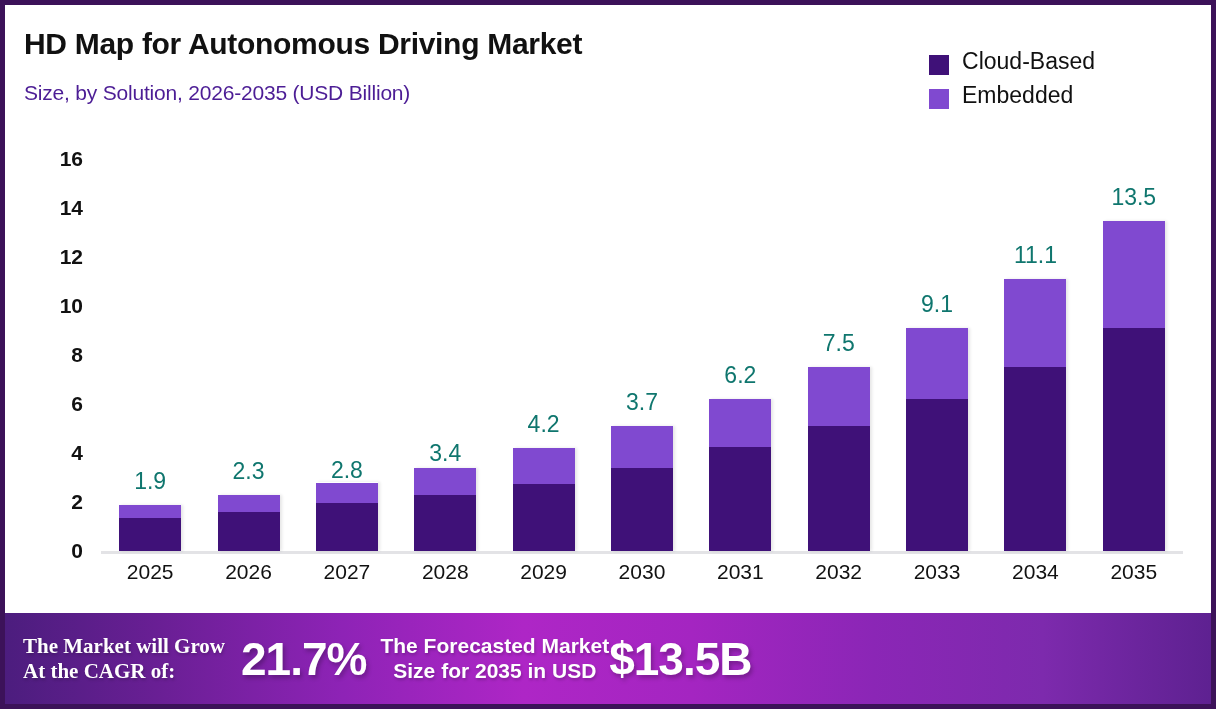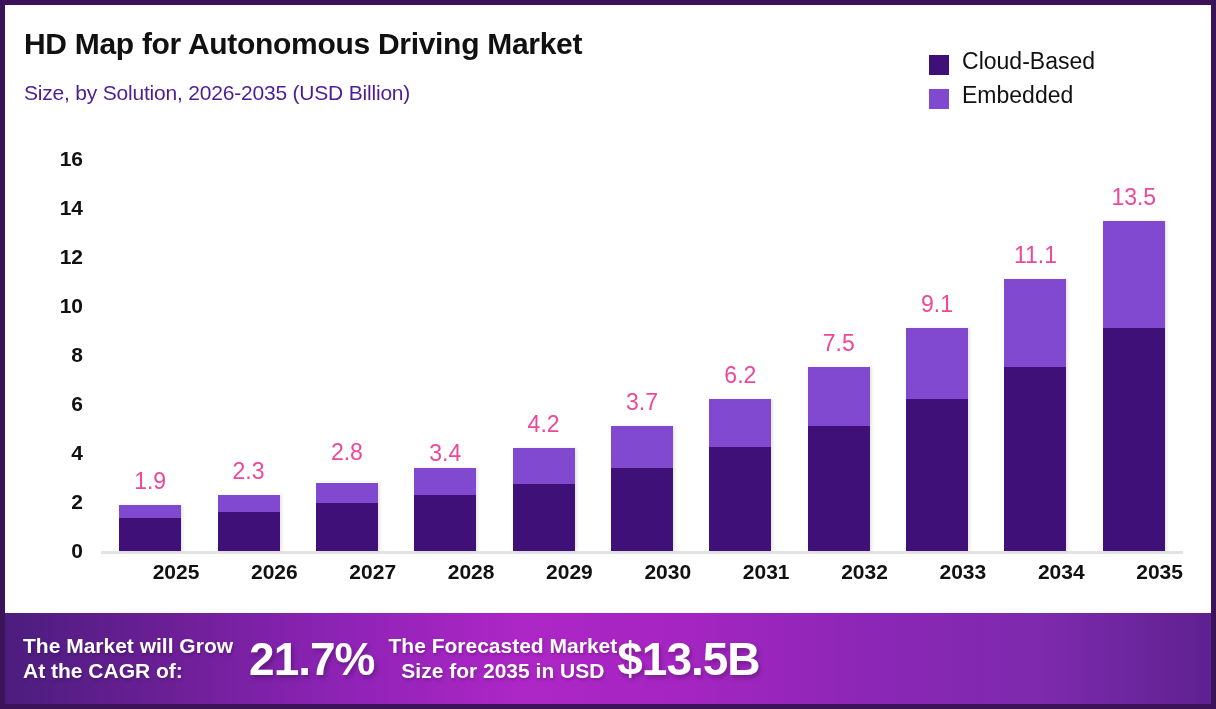--- a/index.html
+++ b/index.html
@@ -63,30 +63,30 @@
   }
   .bar-stack {
     width: 62px;
     display: flex; flex-direction: column; justify-content: flex-end;
     box-shadow: 2px 0 3px rgba(0,0,0,0.10);
   }
   .seg-top { width: 100%; }
   .seg-bot { width: 100%; }
   .bar-total {
     position: absolute; left: 50%; transform: translateX(-50%);
-    font-size: 23px; color: #ec4899; white-space: nowrap; margin-top: 24px;
+    font-size: 23px; color: #0f766e; white-space: nowrap; margin-top: 24px;
   }
 
   #xaxis {
     position: absolute; left: 96px; top: 425px;
     width: 1082px; height: 40px; display: flex;
   }
   .xtick {
-    flex: 1 1 0; text-align: right;
-    font-size: 21px; font-weight: 700; color: #111111;
+    flex: 1 1 0; text-align: center;
+    font-size: 21px; font-weight: 400; color: #111111;
   }
 
   
   #footer {
     position: absolute; left: 0; bottom: 0; width: 1206px; height: 91px;
     background: linear-gradient(90deg,
       #4C1D7E 0%, #6A1F95 13%, #8E23B6 28%,
       #AE26C6 43%, #A425C1 57%, #8B26B6 72%,
       #7D2AAD 86%, #5E2191 100%);
     display: flex; align-items: center; overflow: hidden;
@@ -94,21 +94,21 @@
   .foot-text {
     color: #ffffff; font-weight: 700; font-size: 21px; line-height: 1.18;
     text-shadow: 1px 2px 3px rgba(0,0,0,0.22);
     white-space: nowrap;
   }
   .foot-big {
     color: #ffffff; font-weight: 700; font-size: 46px; line-height: 1;
     letter-spacing: -1px; white-space: nowrap;
     text-shadow: 2px 3px 4px rgba(0,0,0,0.25);
   }
-  #cagr-label { margin-left: 18px; }
+  #cagr-label { margin-left: 18px; font-family: Liberation Serif, serif; }
   #cagr-value { margin-left: 16px; }
   #size-label { margin-left: 14px; text-align: center; }
   #size-value { }
 
   #logo { display: flex; align-items: center; margin-left: 24px; }
   #logo-mark { width: 56px; height: 40px; flex: none; }
   #logo-text { margin-left: 10px; }
   #logo-word {
     color: #ffffff; font-weight: 700; font-size: 31px; line-height: 1;
     letter-spacing: -1px; white-space: nowrap;
@@ -162,21 +162,21 @@
           </div>
         </div>
         <div class="bar-slot">
           <div class="bar-total" style="bottom: 66.2824px;">2.3</div>
           <div class="bar-stack" style="height: 56.2824px;">
             <div class="seg-top" style="height: 17.1294px; background: rgb(128, 73, 208);"></div>
             <div class="seg-bot" style="height: 39.1529px; background: rgb(63, 17, 120);"></div>
           </div>
         </div>
         <div class="bar-slot">
-          <div class="bar-total" style="bottom: 85px;">2.8</div>
+          <div class="bar-total" style="bottom: 67px;">2.8</div>
           <div class="bar-stack" style="height: 68.5176px;">
             <div class="seg-top" style="height: 20.8px; background: rgb(128, 73, 208);"></div>
             <div class="seg-bot" style="height: 47.7176px; background: rgb(63, 17, 120);"></div>
           </div>
         </div>
         <div class="bar-slot">
           <div class="bar-total" style="bottom: 84px; text-align: right;">3.4</div>
           <div class="bar-stack" style="height: 83.2px;">
             <div class="seg-top" style="height: 26.9176px; background: rgb(128, 73, 208);"></div>
             <div class="seg-bot" style="height: 56.2824px; background: rgb(63, 17, 120);"></div>

